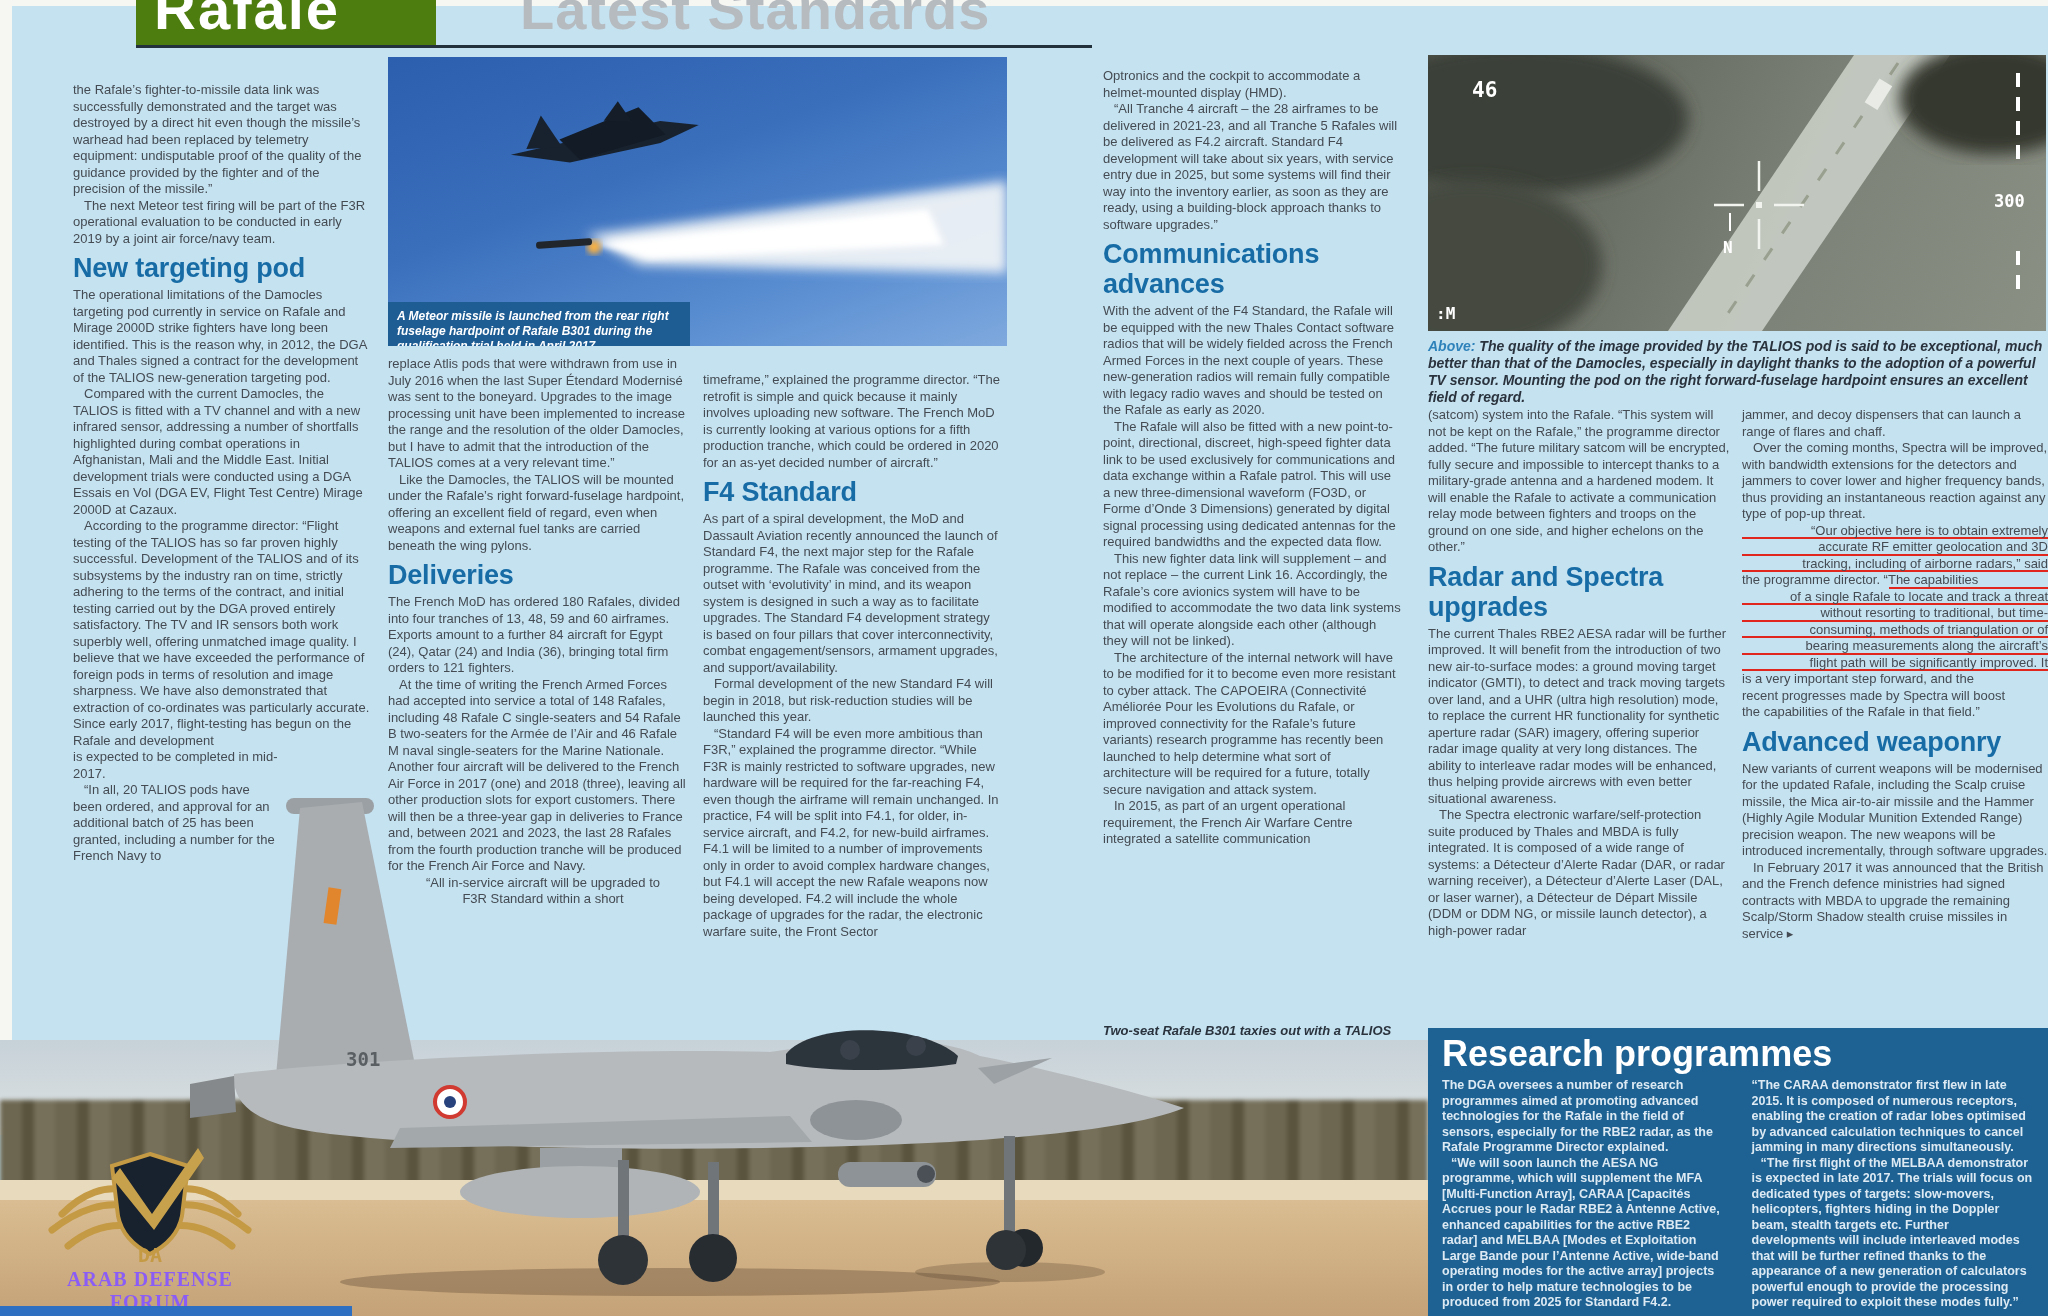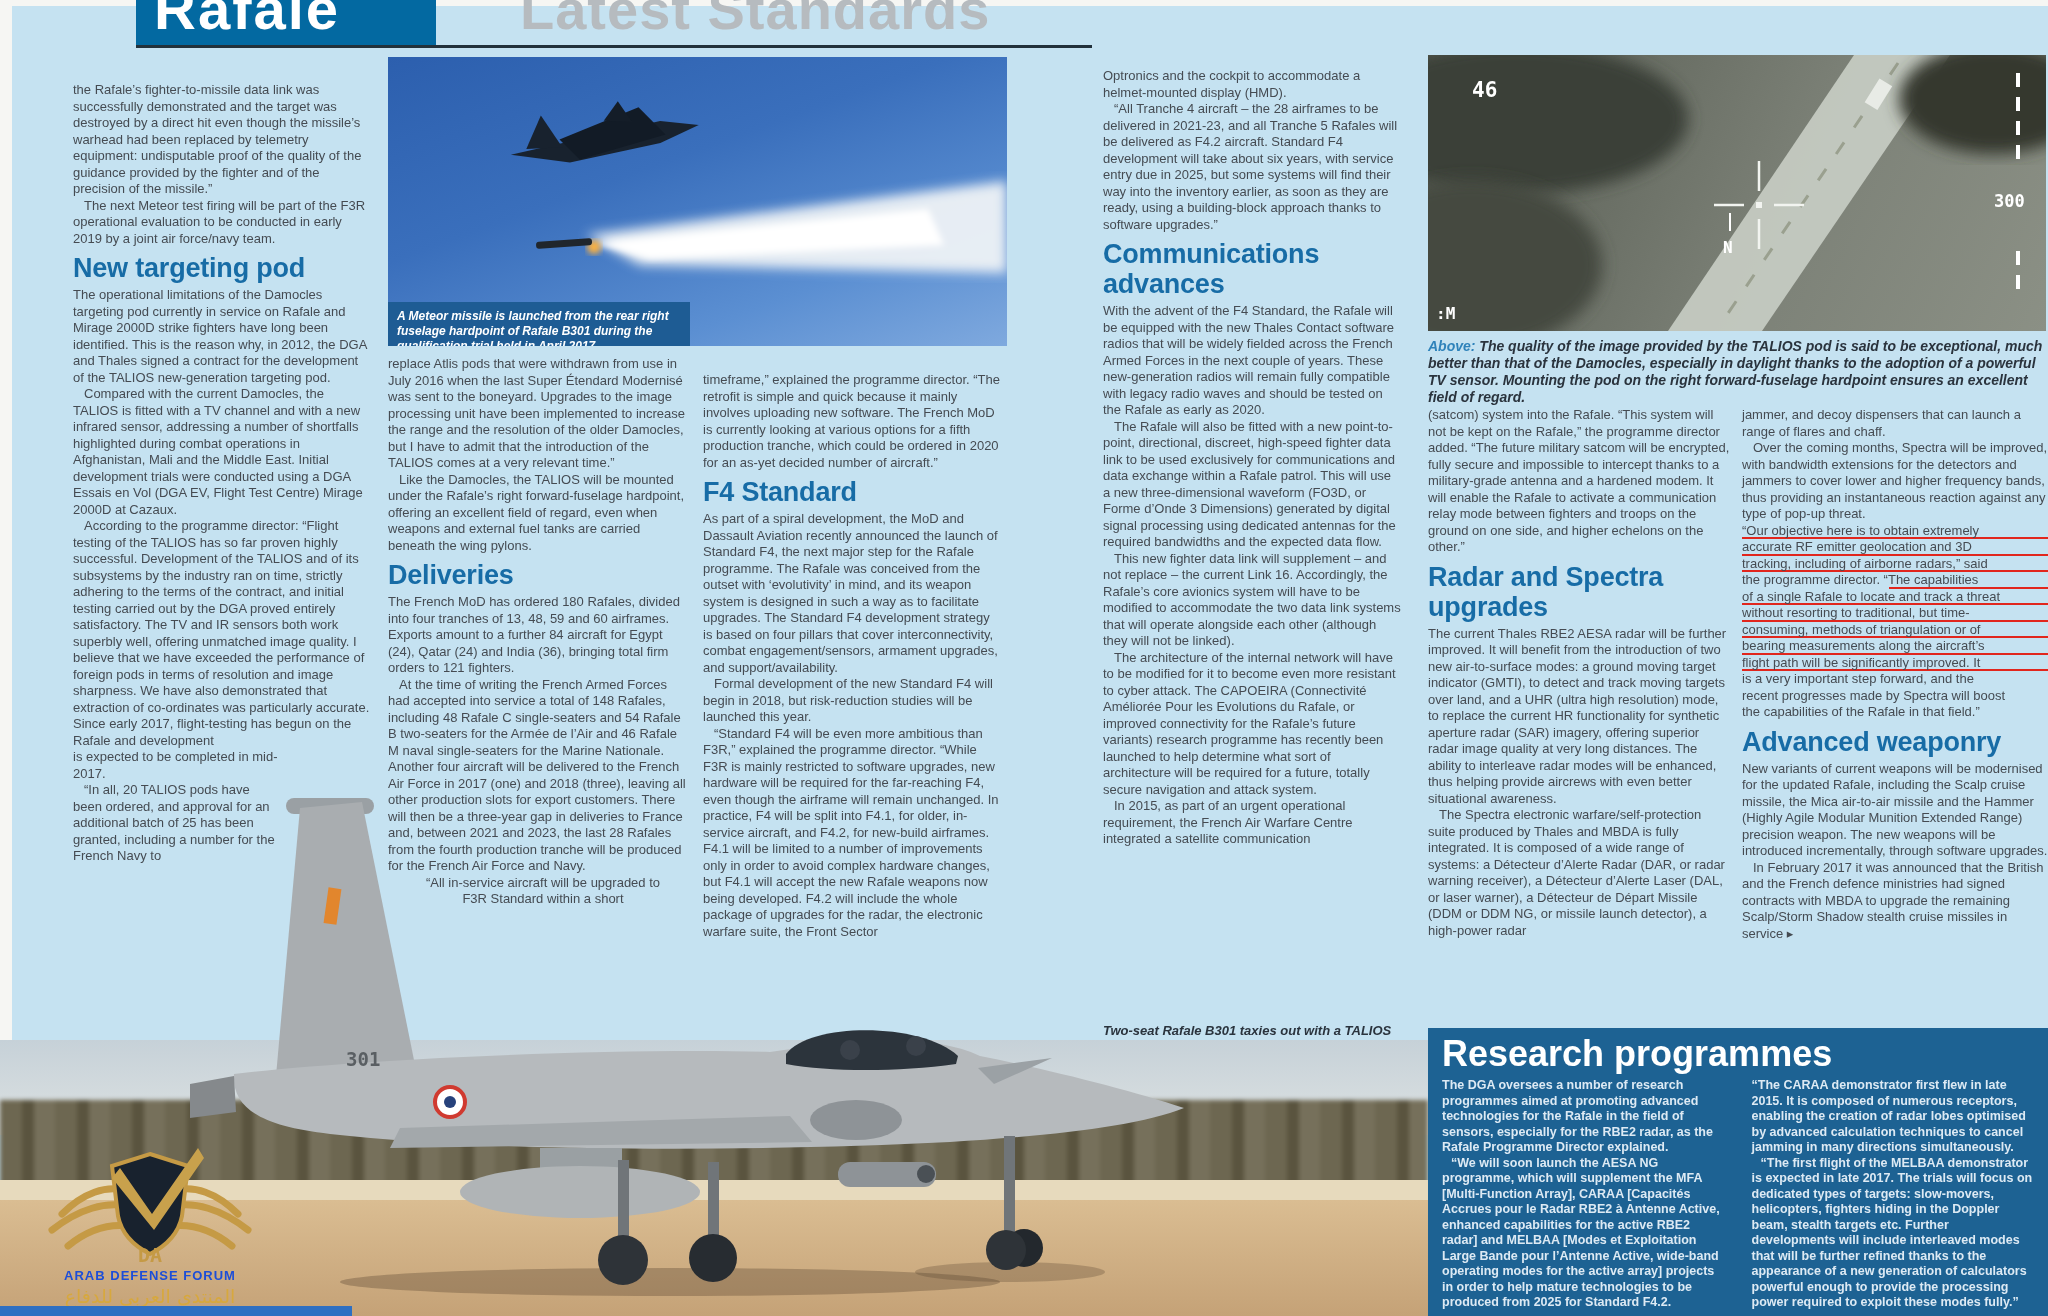--- a/index.html
+++ b/index.html
@@ -3,21 +3,21 @@
 <meta charset="utf-8">
 <style>
   html,body{margin:0;padding:0;background:#e8e8e6;}
   #page{position:relative;width:2048px;height:1316px;background:#f4f4f1;overflow:hidden;
         font-family:"Liberation Sans",sans-serif;}
   #spread{position:absolute;left:0;top:0;width:2048px;height:1316px;background:#c5e2f1;}
   #edge-left{position:absolute;left:0;top:0;width:12px;height:1040px;background:#f6f6f3;}
   #edge-top{position:absolute;left:0;top:0;width:2048px;height:6px;background:#f6f6f3;}
 
   
-  #brand-box{position:absolute;left:136px;top:0;width:300px;height:45px;background:#0369a1;overflow:hidden;}
+  #brand-box{position:absolute;left:136px;top:0;width:300px;height:45px;background:#4d7c0f;overflow:hidden;}
   #brand-box span{display:block;margin:-20px 0 0 18px;font-weight:700;font-size:58px;line-height:1;
                   color:#ffffff;letter-spacing:2px;}
   #header-title{position:absolute;left:520px;top:0;width:620px;height:44px;overflow:hidden;}
   #header-title span{display:block;margin-top:-18px;font-weight:700;font-size:56px;line-height:1;
                      color:#b6bbbf;letter-spacing:1px;}
   #header-rule{position:absolute;left:136px;top:45px;width:956px;height:3px;background:#22313b;}
 
   
   .col{position:absolute;color:#454b52;font-size:13px;line-height:16.5px;}
   .col p{margin:0;}
@@ -41,21 +41,21 @@
   
   #talios{position:absolute;left:1428px;top:55px;width:618px;height:276px;overflow:hidden;
           background:linear-gradient(115deg,#565b52 0%,#6c7167 35%,#7d8278 60%,#8b9085 100%);}
   #talios-cap{position:absolute;left:1428px;top:338px;width:618px;color:#2a333d;
               font-style:italic;font-weight:700;font-size:14px;line-height:17px;}
   #talios-cap .lbl{color:#2e82ba;}
 
   
   .tline{white-space:nowrap;}
   .u1{background-image:linear-gradient(#e1261d,#e1261d);background-repeat:no-repeat;
-      background-size:100% 4px;background-position:0 14.5px;}
+      background-size:100% 4px;background-position:0 14.5px;text-align:right;}
   .u2{background-image:linear-gradient(#e1261d,#e1261d);background-repeat:no-repeat;
       background-size:52% 4px;background-position:100% 14.5px;}
 
   
   #research{position:absolute;left:1428px;top:1028px;width:620px;height:288px;background:#1d6293;
             box-sizing:border-box;padding:6px 14px 8px 14px;color:#ddeaf4;}
   #research h2{margin:0 0 4px 0;color:#ffffff;font-size:36px;line-height:40px;font-weight:700;}
   #research .cols{display:flex;gap:27px;}
   #research .rc{width:298px;font-size:12.5px;line-height:15.5px;font-weight:700;}
   #research .rc p{margin:0;}
@@ -70,21 +70,21 @@
   #bp-strip{position:absolute;left:0;top:140px;width:100%;height:26px;background:#e7dabd;}
   #bp-sand{position:absolute;left:0;top:160px;width:100%;height:116px;background:linear-gradient(#dabd92,#c5a277);}
   #jet{position:absolute;left:150px;top:770px;width:1060px;height:546px;}
 
   
   #col4-cap{position:absolute;left:1103px;top:1022px;width:302px;color:#2a333d;
             font-style:italic;font-weight:700;font-size:13px;line-height:17px;}
 
   
   #logo{position:absolute;left:30px;top:1146px;width:240px;text-align:center;}
-  #logo-name{font-family:Liberation Sans, sans-serif;font-weight:700;font-size:13px;letter-spacing:1px;color:#1d4ed8;}
+  #logo-name{font-family:Liberation Serif, serif;font-weight:700;font-size:20px;letter-spacing:1px;color:#8b5cf6;}
   #logo-arabic{font-family:"DejaVu Sans",sans-serif;font-size:19px;color:#d7a83e;margin-top:2px;}
   #bluebar{position:absolute;left:0;top:1306px;width:352px;height:10px;background:#2e6fc2;}
 
   svg text{font-family:"DejaVu Sans Mono",monospace;}
 </style>
 </head>
 <body>
 
 <div id="page">
   <div id="spread"></div>

